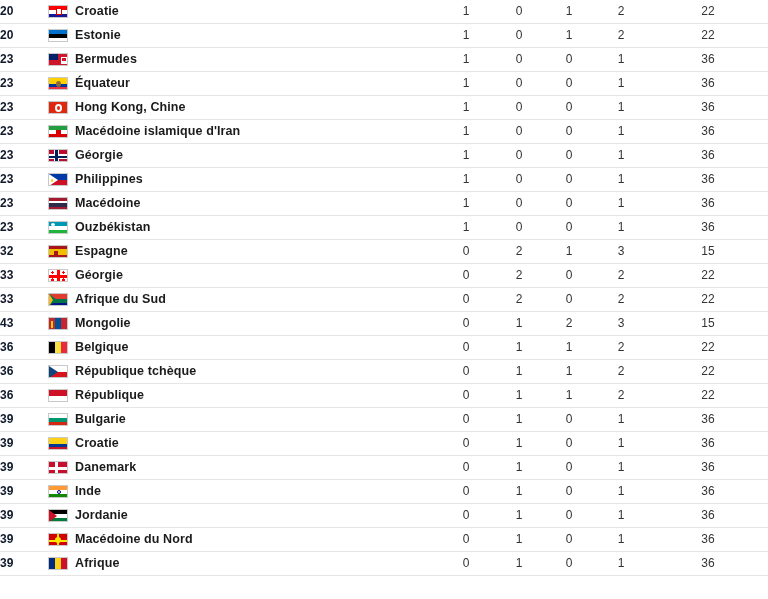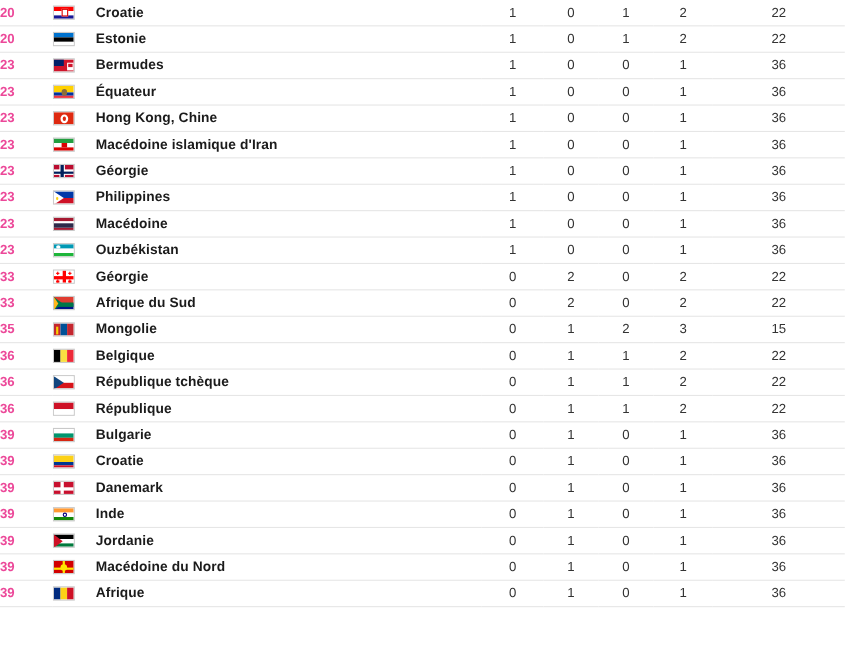--- a/index.html
+++ b/index.html
@@ -29,31 +29,31 @@
     vertical-align: middle;
     font-size: 12px;
     line-height: 23px;
     white-space: nowrap;
     overflow: hidden;
   }
   td.rank {
     width: 48px;
     padding-left: 18px;
     font-weight: bold;
-    color: #ec4899;
+    color: #0f172a;
     font-size: 12.5px;
   }
   td.country {
     width: 390px;
     padding-left: 2px;
   }
   .country-inner {
     display: flex;
     align-items: center;
-    gap: 19px;
+    gap: 7px;
   }
   .flag {
     width: 20px;
     height: 13px;
     flex: 0 0 20px;
     border: 1px solid #c9c9c9;
     box-sizing: border-box;
     position: relative;
     overflow: hidden;
     background: #fff;
@@ -267,20 +267,39 @@
               <i class="ovl" style="left:2px;top:1px;width:4px;height:3px;background:#fff;border-radius:50%"></i>
             </span>
             <span class="cname">Ouzbékistan</span>
           </span>
         </td>
         <td class="num gold">1</td>
         <td class="num silver">0</td>
         <td class="num bronze">0</td>
         <td class="num total">1</td>
         <td class="points">36</td>
+      </tr>
+      <tr>
+        <td class="rank">32</td>
+        <td class="country">
+          <span class="country-inner">
+            <span class="flag">
+              <i class="ovl" style="left:0;top:0;width:100%;height:25%;background:#aa151b"></i>
+              <i class="ovl" style="left:0;top:25%;width:100%;height:50%;background:#f1bf00"></i>
+              <i class="ovl" style="left:0;top:75%;width:100%;height:25%;background:#aa151b"></i>
+              <i class="ovl" style="left:5px;top:4.5px;width:4px;height:4px;background:#aa151b"></i>
+            </span>
+            <span class="cname">Espagne</span>
+          </span>
+        </td>
+        <td class="num gold">0</td>
+        <td class="num silver">2</td>
+        <td class="num bronze">1</td>
+        <td class="num total">3</td>
+        <td class="points">15</td>
       </tr>
       <tr>
         <td class="rank">33</td>
         <td class="country">
           <span class="country-inner">
             <span class="flag">
               <i class="ovl" style="left:0;top:0;width:100%;height:100%;background:#fff"></i>
               <i class="ovl" style="left:0;top:4.8px;width:100%;height:3px;background:#ff0000"></i>
               <i class="ovl" style="left:7.5px;top:0;width:3px;height:100%;background:#ff0000"></i>
               <i class="ovl" style="left:2px;top:1.5px;width:3px;height:1.2px;background:#ff0000"></i>
@@ -315,21 +334,21 @@
             <span class="cname">Afrique du Sud</span>
           </span>
         </td>
         <td class="num gold">0</td>
         <td class="num silver">2</td>
         <td class="num bronze">0</td>
         <td class="num total">2</td>
         <td class="points">22</td>
       </tr>
       <tr>
-        <td class="rank">35</td>
+        <td class="rank">43</td>
         <td class="country">
           <span class="country-inner">
             <span class="flag">
               <i class="ovl" style="left:0;top:0;width:33.4%;height:100%;background:#c4272f"></i>
               <i class="ovl" style="left:33.3%;top:0;width:33.4%;height:100%;background:#015197"></i>
               <i class="ovl" style="left:66.6%;top:0;width:33.4%;height:100%;background:#c4272f"></i>
               <i class="ovl" style="left:2px;top:3px;width:2px;height:7px;background:#f9cf02"></i>
             </span>
             <span class="cname">Mongolie</span>
           </span>

